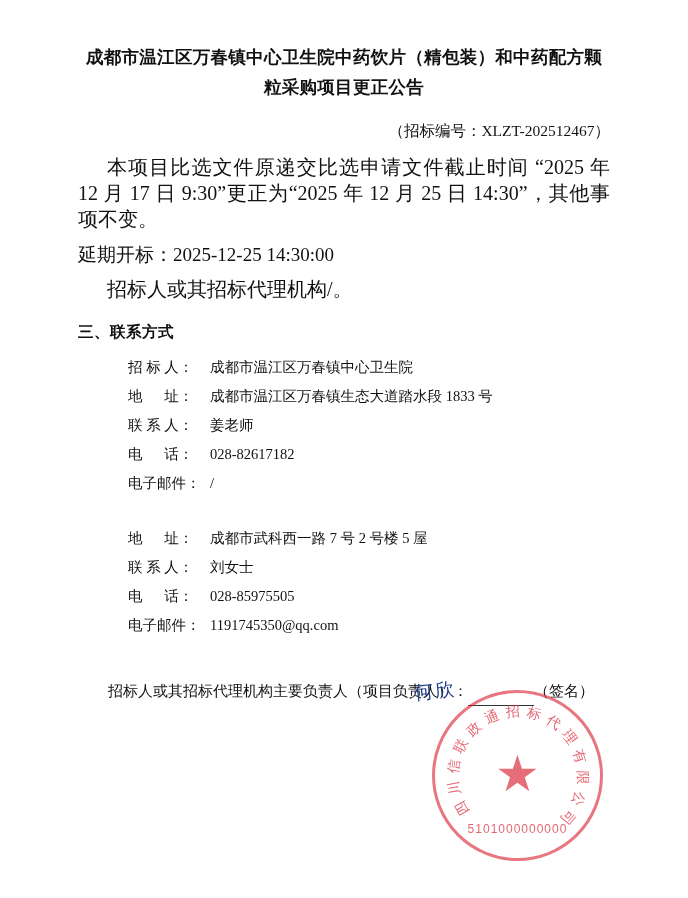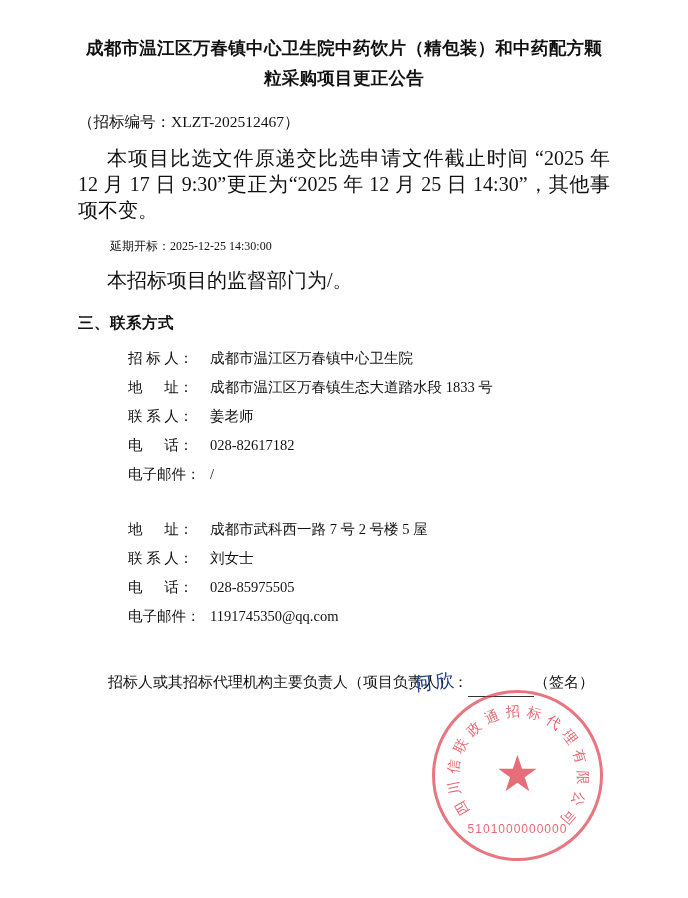--- a/index.html
+++ b/index.html
@@ -14,55 +14,54 @@
     font-family: "Liberation Serif", "DejaVu Serif", serif;
     color: #111111;
     overflow: hidden;
   }
   .page {
     position: absolute;
     left: 0; top: 0;
     width: 688px;
     height: 794px;
     box-sizing: border-box;
-    padding: 33px 78px 0 78px;
+    padding: 42px 78px 0 78px;
   }
   .doc-title {
     font-size: 17.5px;
     font-weight: bold;
     line-height: 30px;
     text-align: center;
     letter-spacing: 0.3px;
     margin: 0;
     padding: 0 2px;
   }
   .doc-subtitle {
     font-size: 15.5px;
     line-height: 30px;
-    text-align: left;
+    text-align: right;
     margin-top: 14px;
   }
   .section-heading {
     font-size: 15.5px;
     font-weight: bold;
     margin-top: 26px;
     letter-spacing: 0.5px;
   }
   .para {
     font-size: 20px;
     line-height: 26px;
     text-indent: 29px;
     margin-top: 8px;
     text-align: justify;
   }
   .plain-line {
-    font-size: 12px;
+    font-size: 19px;
     line-height: 26px;
     margin-top: 10px;
-    margin-left: 32px;
   }
   .section-heading.h2 { margin-top: 20px; }
   .contact-block {
     margin-top: 10px;
     padding-left: 20px;
   }
   .contact-row {
     font-size: 14.5px;
     line-height: 29px;
     display: flex;
@@ -177,21 +176,21 @@
 
 <div class="page">
 
   <div class="doc-title">成都市温江区万春镇中心卫生院中药饮片（精包装）和中药配方颗粒采购项目更正公告</div>
 
   <div class="doc-subtitle">（招标编号：XLZT-202512467）</div>
 
   <div class="para">本项目比选文件原递交比选申请文件截止时间 “2025 年 12 月 17 日 9:30”更正为“2025 年 12 月 25 日 14:30”，其他事项不变。</div>
   <div class="plain-line">延期开标：2025-12-25  14:30:00</div>
 
-  <div class="para">本招标项目的监督部门为/。</div>
+  <div class="para">招标人或其招标代理机构/。</div>
 
   <div class="section-heading h2">三、联系方式</div>
 
   <div class="contact-block">
     <div class="contact-row">
       <span class="contact-label">招 标 人：</span>
       <span class="contact-value">成都市温江区万春镇中心卫生院</span>
     </div>
     <div class="contact-row">
       <span class="contact-label">地　  址：</span>

